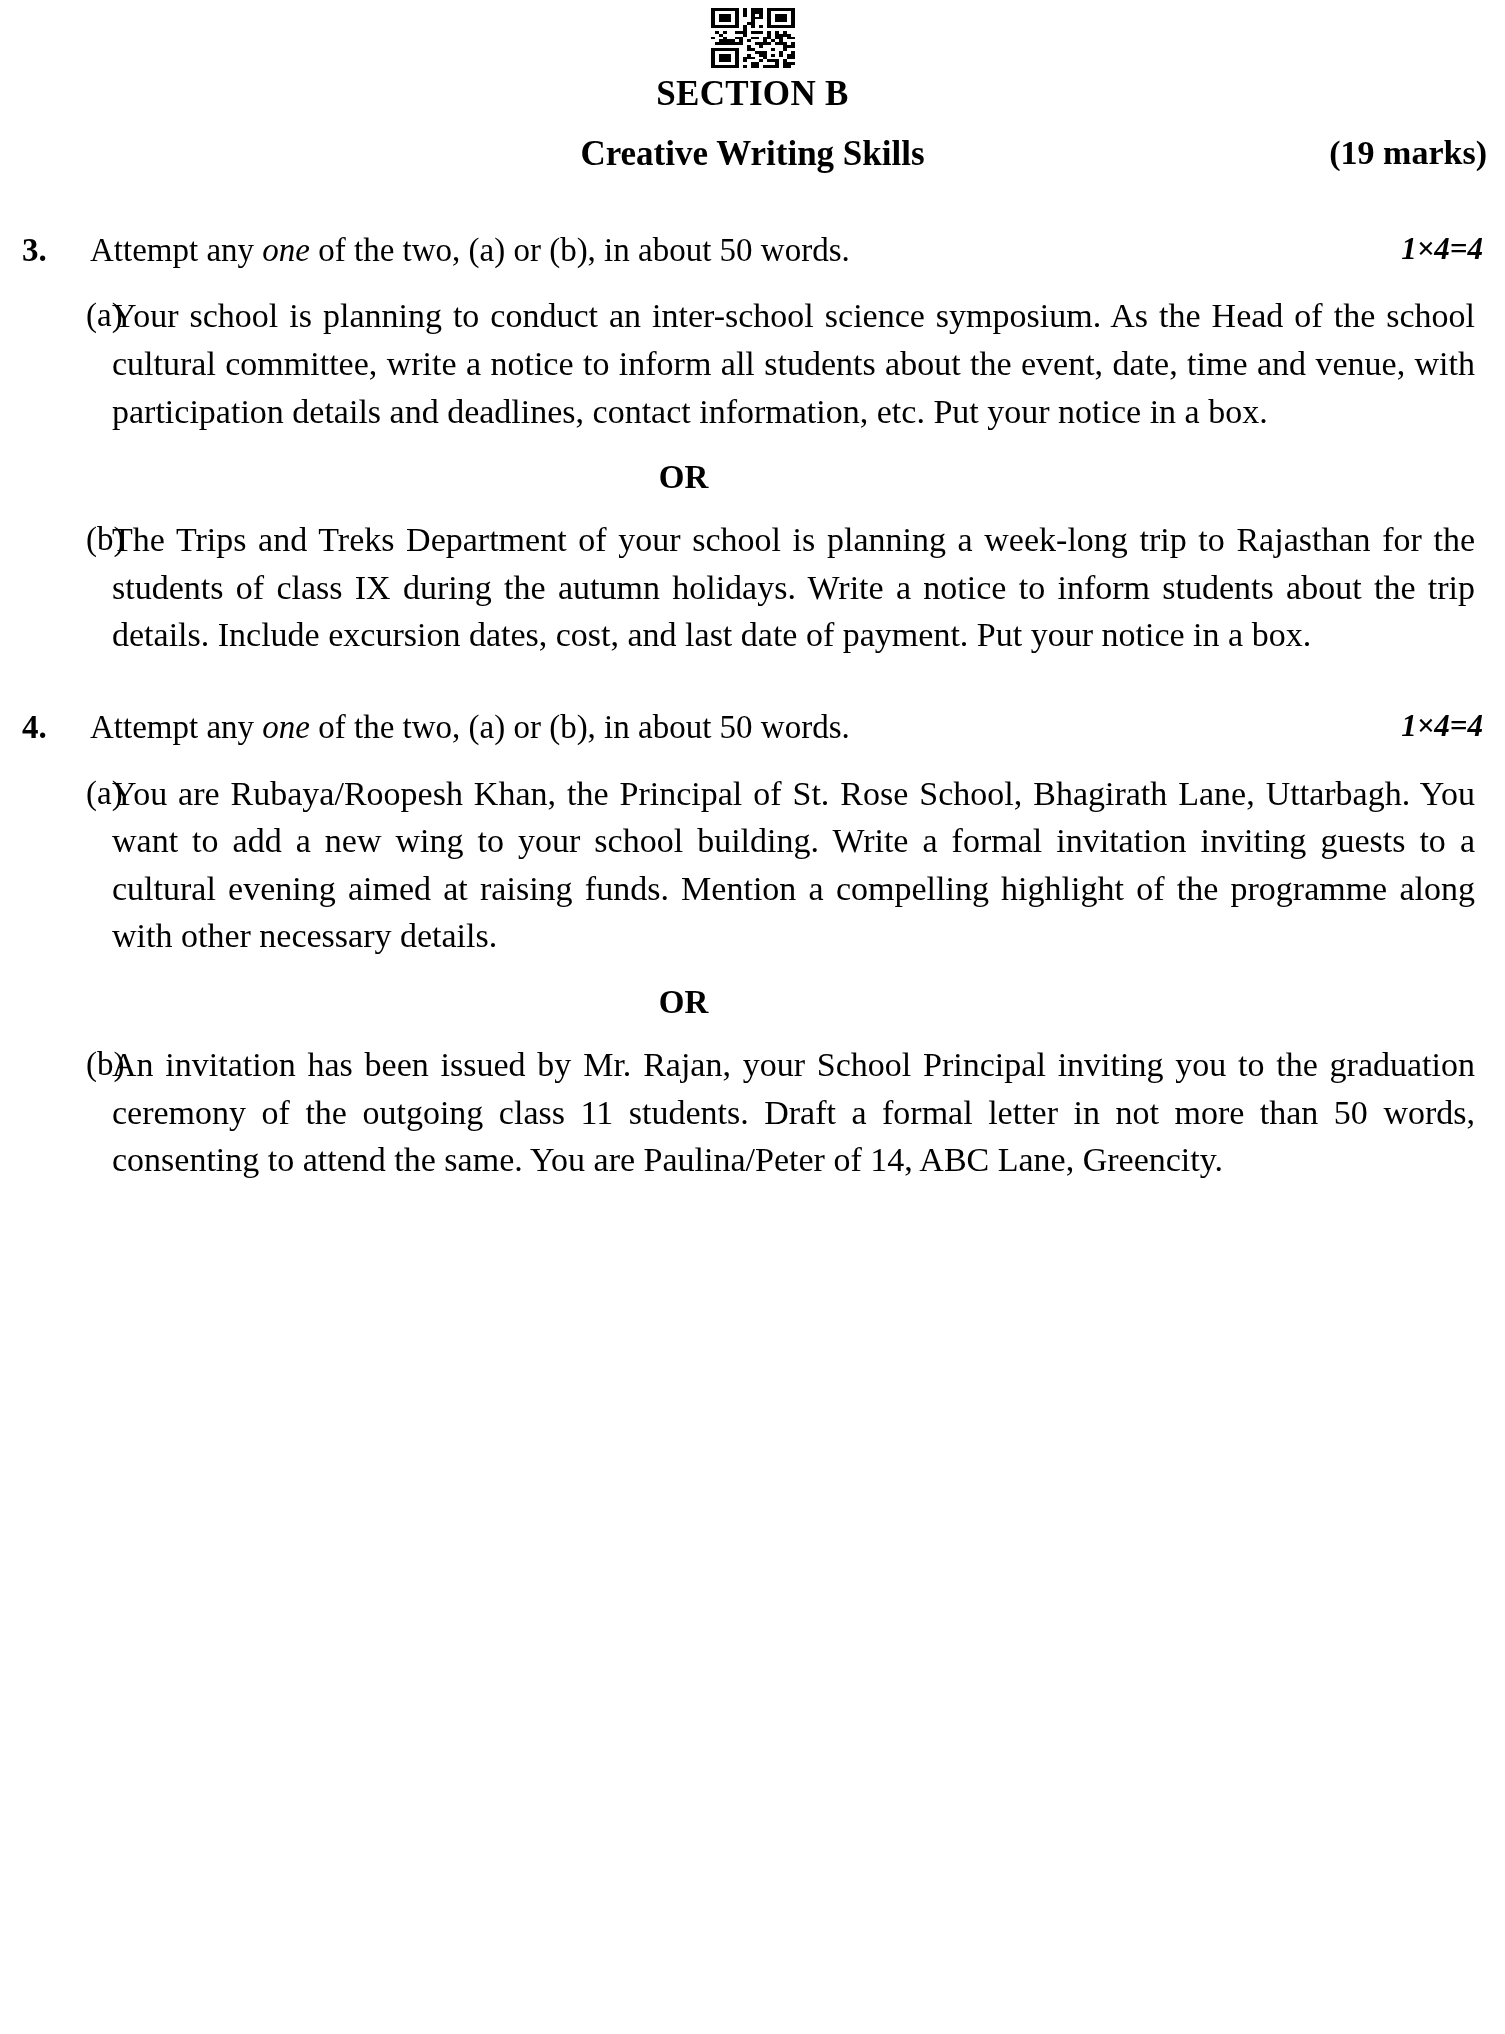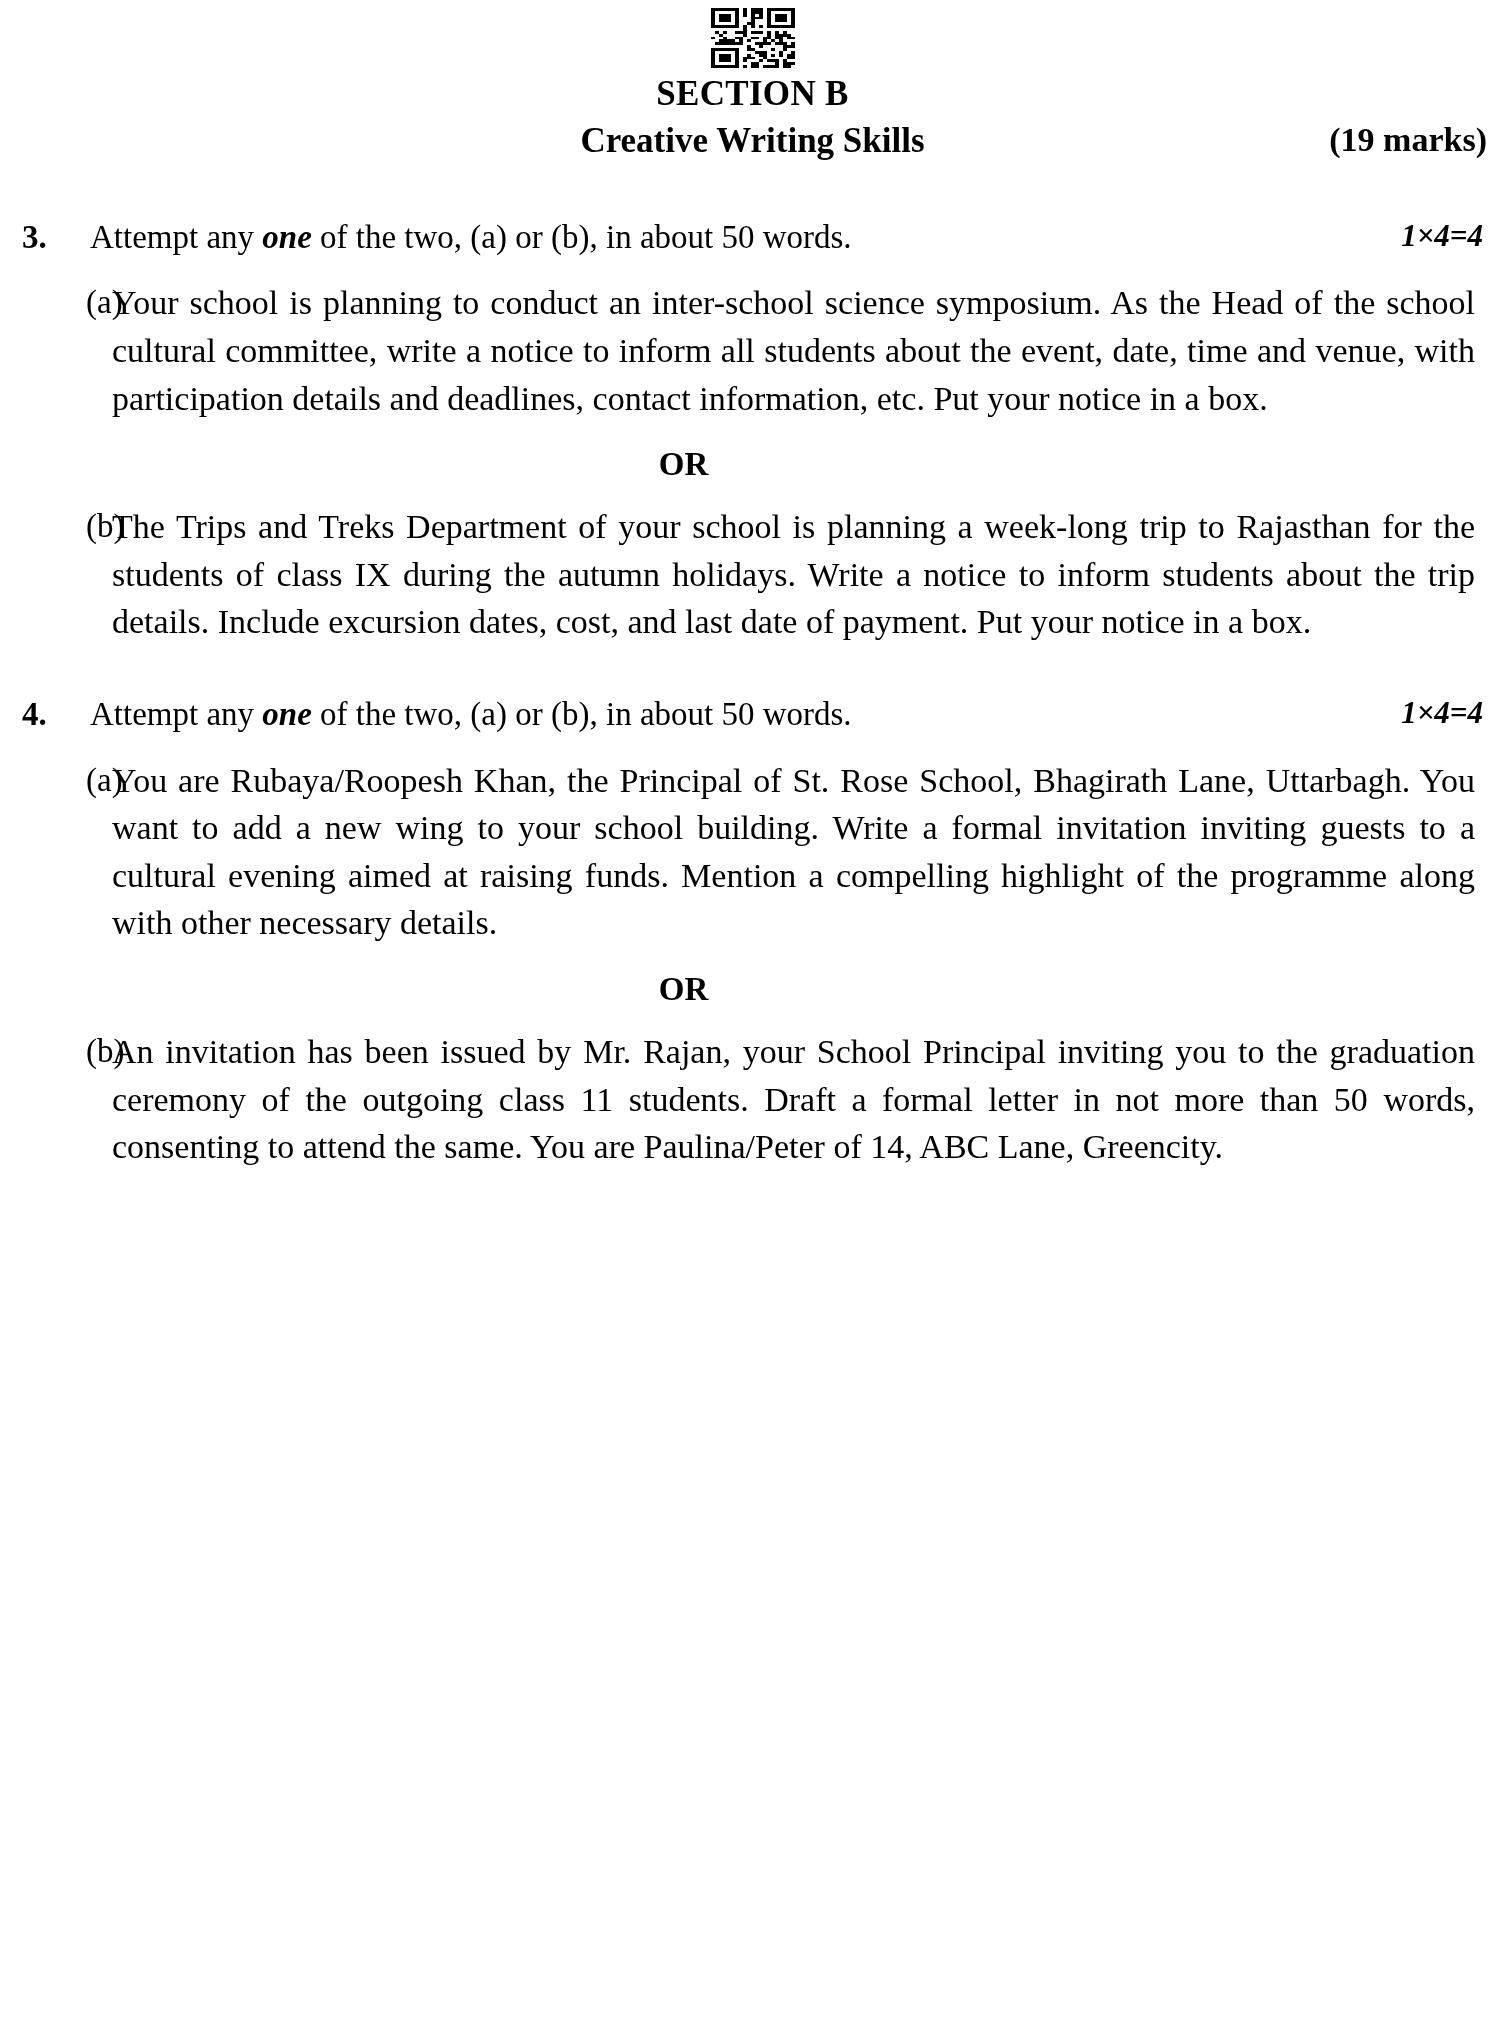--- a/index.html
+++ b/index.html
@@ -44,21 +44,21 @@
   .section-title {
     text-align: center;
     font-weight: bold;
     font-size: 35px;
     letter-spacing: 0.3px;
     margin-top: 6px;
     line-height: 1.14;
   }
   .subtitle-row {
     position: relative;
-    margin-top: 7px;
+    margin-top: 20px;
     height: 48px;
   }
   .subtitle {
     text-align: center;
     font-weight: bold;
     font-size: 35px;
     line-height: 1.14;
   }
   .marks {
     position: absolute;
@@ -86,21 +86,21 @@
   .q-num {
     width: 68px;
     flex: 0 0 68px;
     font-weight: bold;
     font-size: 33px;
   }
   .q-head-text {
     flex: 1 1 auto;
     font-size: 33px;
   }
-  .q-head-text b { font-weight: bold; font-style: italic; margin-top: 8px; }
+  .q-head-text b { font-weight: normal; font-style: italic; margin-top: 8px; }
   .q-marks {
     position: absolute;
     right: 22px;
     top: 0;
     font-style: italic;
     font-size: 31px;
     font-weight: 600;
     white-space: nowrap;
   }
 

